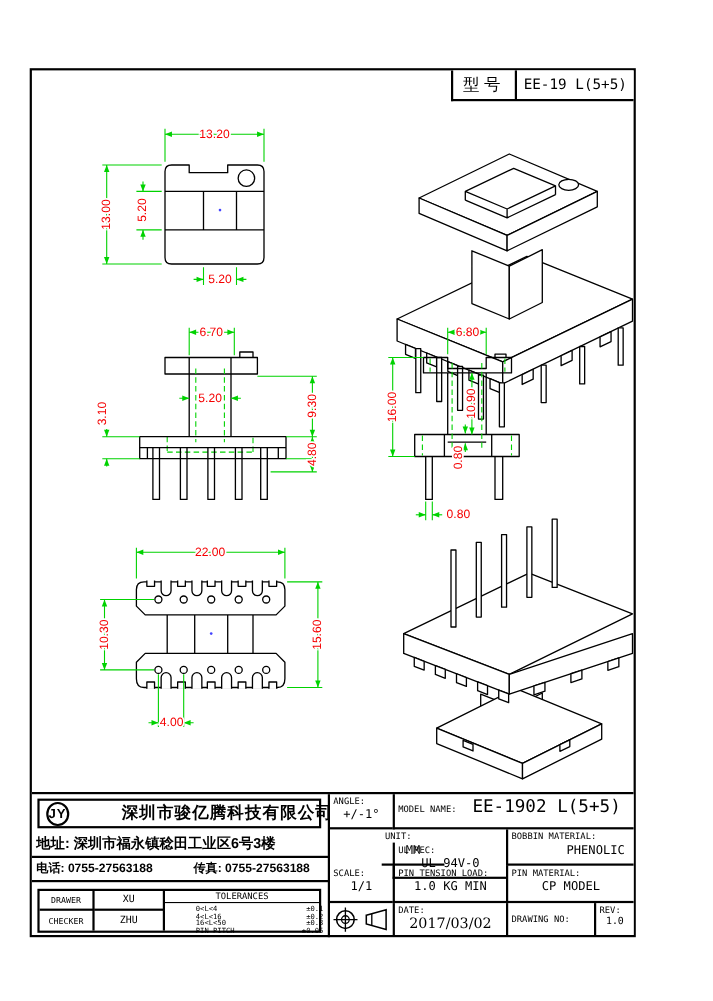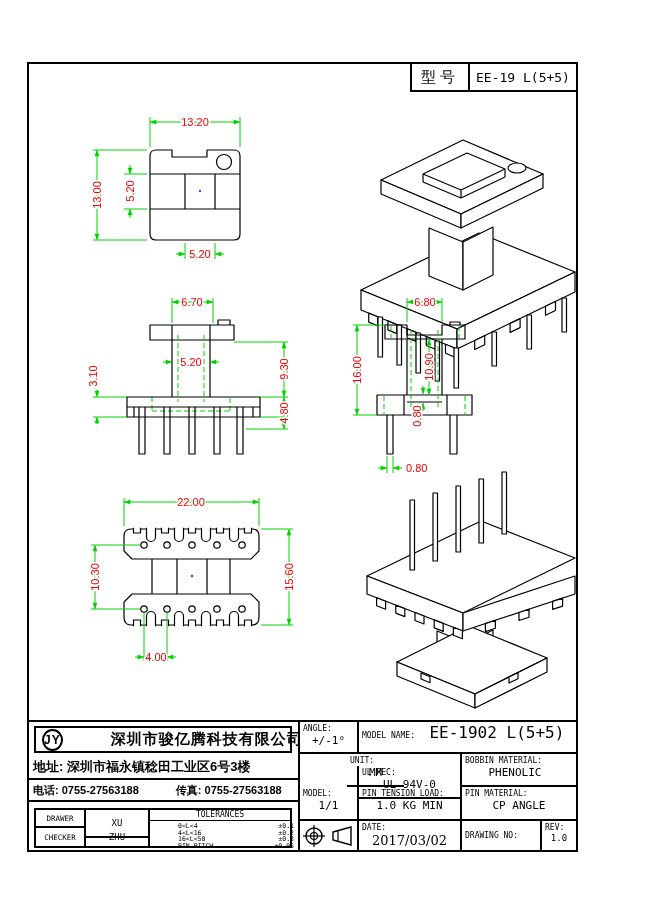--- a/index.html
+++ b/index.html
@@ -249,21 +249,21 @@
         <div class="logo">JY</div>
         <div class="cname">深圳市骏亿腾科技有限公司</div>
       </div>
       <div class="addr">地址: 深圳市福永镇稔田工业区6号3楼</div>
       <div class="phone-row">
         <span>电话: 0755-27563188</span>
         <span class="fax">传真: 0755-27563188</span>
       </div>
       <div class="lowbox">
         <div class="dcell" style="left:0;top:0;width:50px;height:18px;border-right:2px solid #000;border-bottom:2px solid #000;font-size:7.5px;">DRAWER</div>
-        <div class="dcell" style="left:50px;top:0;width:64px;height:28px;border-right:2px solid #000;border-bottom:2px solid #000;">XU</div>
+        <div class="dcell" style="left:50px;top:0;width:64px;height:18px;border-right:2px solid #000;border-bottom:2px solid #000;">XU</div>
         <div class="dcell" style="left:0;top:18px;width:50px;height:18px;border-right:2px solid #000;font-size:7.5px;">CHECKER</div>
         <div class="dcell" style="left:50px;top:18px;width:64px;height:18px;border-right:2px solid #000;">ZHU</div>
         <div class="tolhead">TOLERANCES</div>
         <div class="tolrow" style="top:12px;">
           <span>0&lt;L&lt;4</span>
               <span>±0.1</span>
         </div>
         <div class="tolrow" style="top:18.5px;">
           <span>4&lt;L&lt;16</span>
               <span>±0.2</span>
@@ -291,34 +291,34 @@
     <div class="cell bb" style="left:272px;top:32px;width:57px;height:33px;margin-left:46px;">
       <span class="lbl">UNIT:</span>
       <span class="val">MM</span>
     </div>
     <div class="cell bl bb" style="left:328px;top:44px;width:103px;height:33px;">
       <span class="lbl">UL REC:</span>
       <span class="val">UL 94V-0</span>
     </div>
     <div class="cell bl bb" style="left:431px;top:32px;width:116px;height:33px;">
       <span class="lbl">BOBBIN MATERIAL:</span>
-      <span class="val" style="padding-right:8px;">PHENOLIC</span>
+      <span class="val" style="text-align:right;padding-right:8px;">PHENOLIC</span>
     </div>
 
     <div class="cell bb" style="left:271px;top:65px;width:57px;height:34px;">
-      <span class="lbl">MODEL:</span>
+      <span class="lbl">SCALE:</span>
       <span class="val">1/1</span>
     </div>
     <div class="cell bl bb" style="left:328px;top:65px;width:103px;height:34px;">
       <span class="lbl">PIN TENSION LOAD:</span>
       <span class="val">1.0 KG MIN</span>
     </div>
     <div class="cell bl bb" style="left:431px;top:65px;width:116px;height:34px;">
       <span class="lbl">PIN MATERIAL:</span>
-      <span class="val">CP ANGLE</span>
+      <span class="val">CP MODEL</span>
     </div>
 
     <div class="cell" style="left:271px;top:99px;width:57px;height:29px;display:flex;align-items:center;justify-content:center;">
       <svg width="52" height="24" viewBox="0 0 52 24">
         <circle cx="11" cy="12" r="8" fill="none" stroke="#000" stroke-width="1.4"></circle>
         <circle cx="11" cy="12" r="3.5" fill="none" stroke="#000" stroke-width="1.2"></circle>
         <line x1="0" y1="12" x2="22" y2="12" stroke="#000" stroke-width="1.2"></line>
         <line x1="11" y1="1" x2="11" y2="23" stroke="#000" stroke-width="1.2"></line>
         <path d="M30,8 L48,3 V21 L30,16 Z" fill="none" stroke="#000" stroke-width="1.4"></path>
         <line x1="35" y1="6.6" x2="35" y2="17.4" stroke="#000" stroke-width="1.2"></line>

